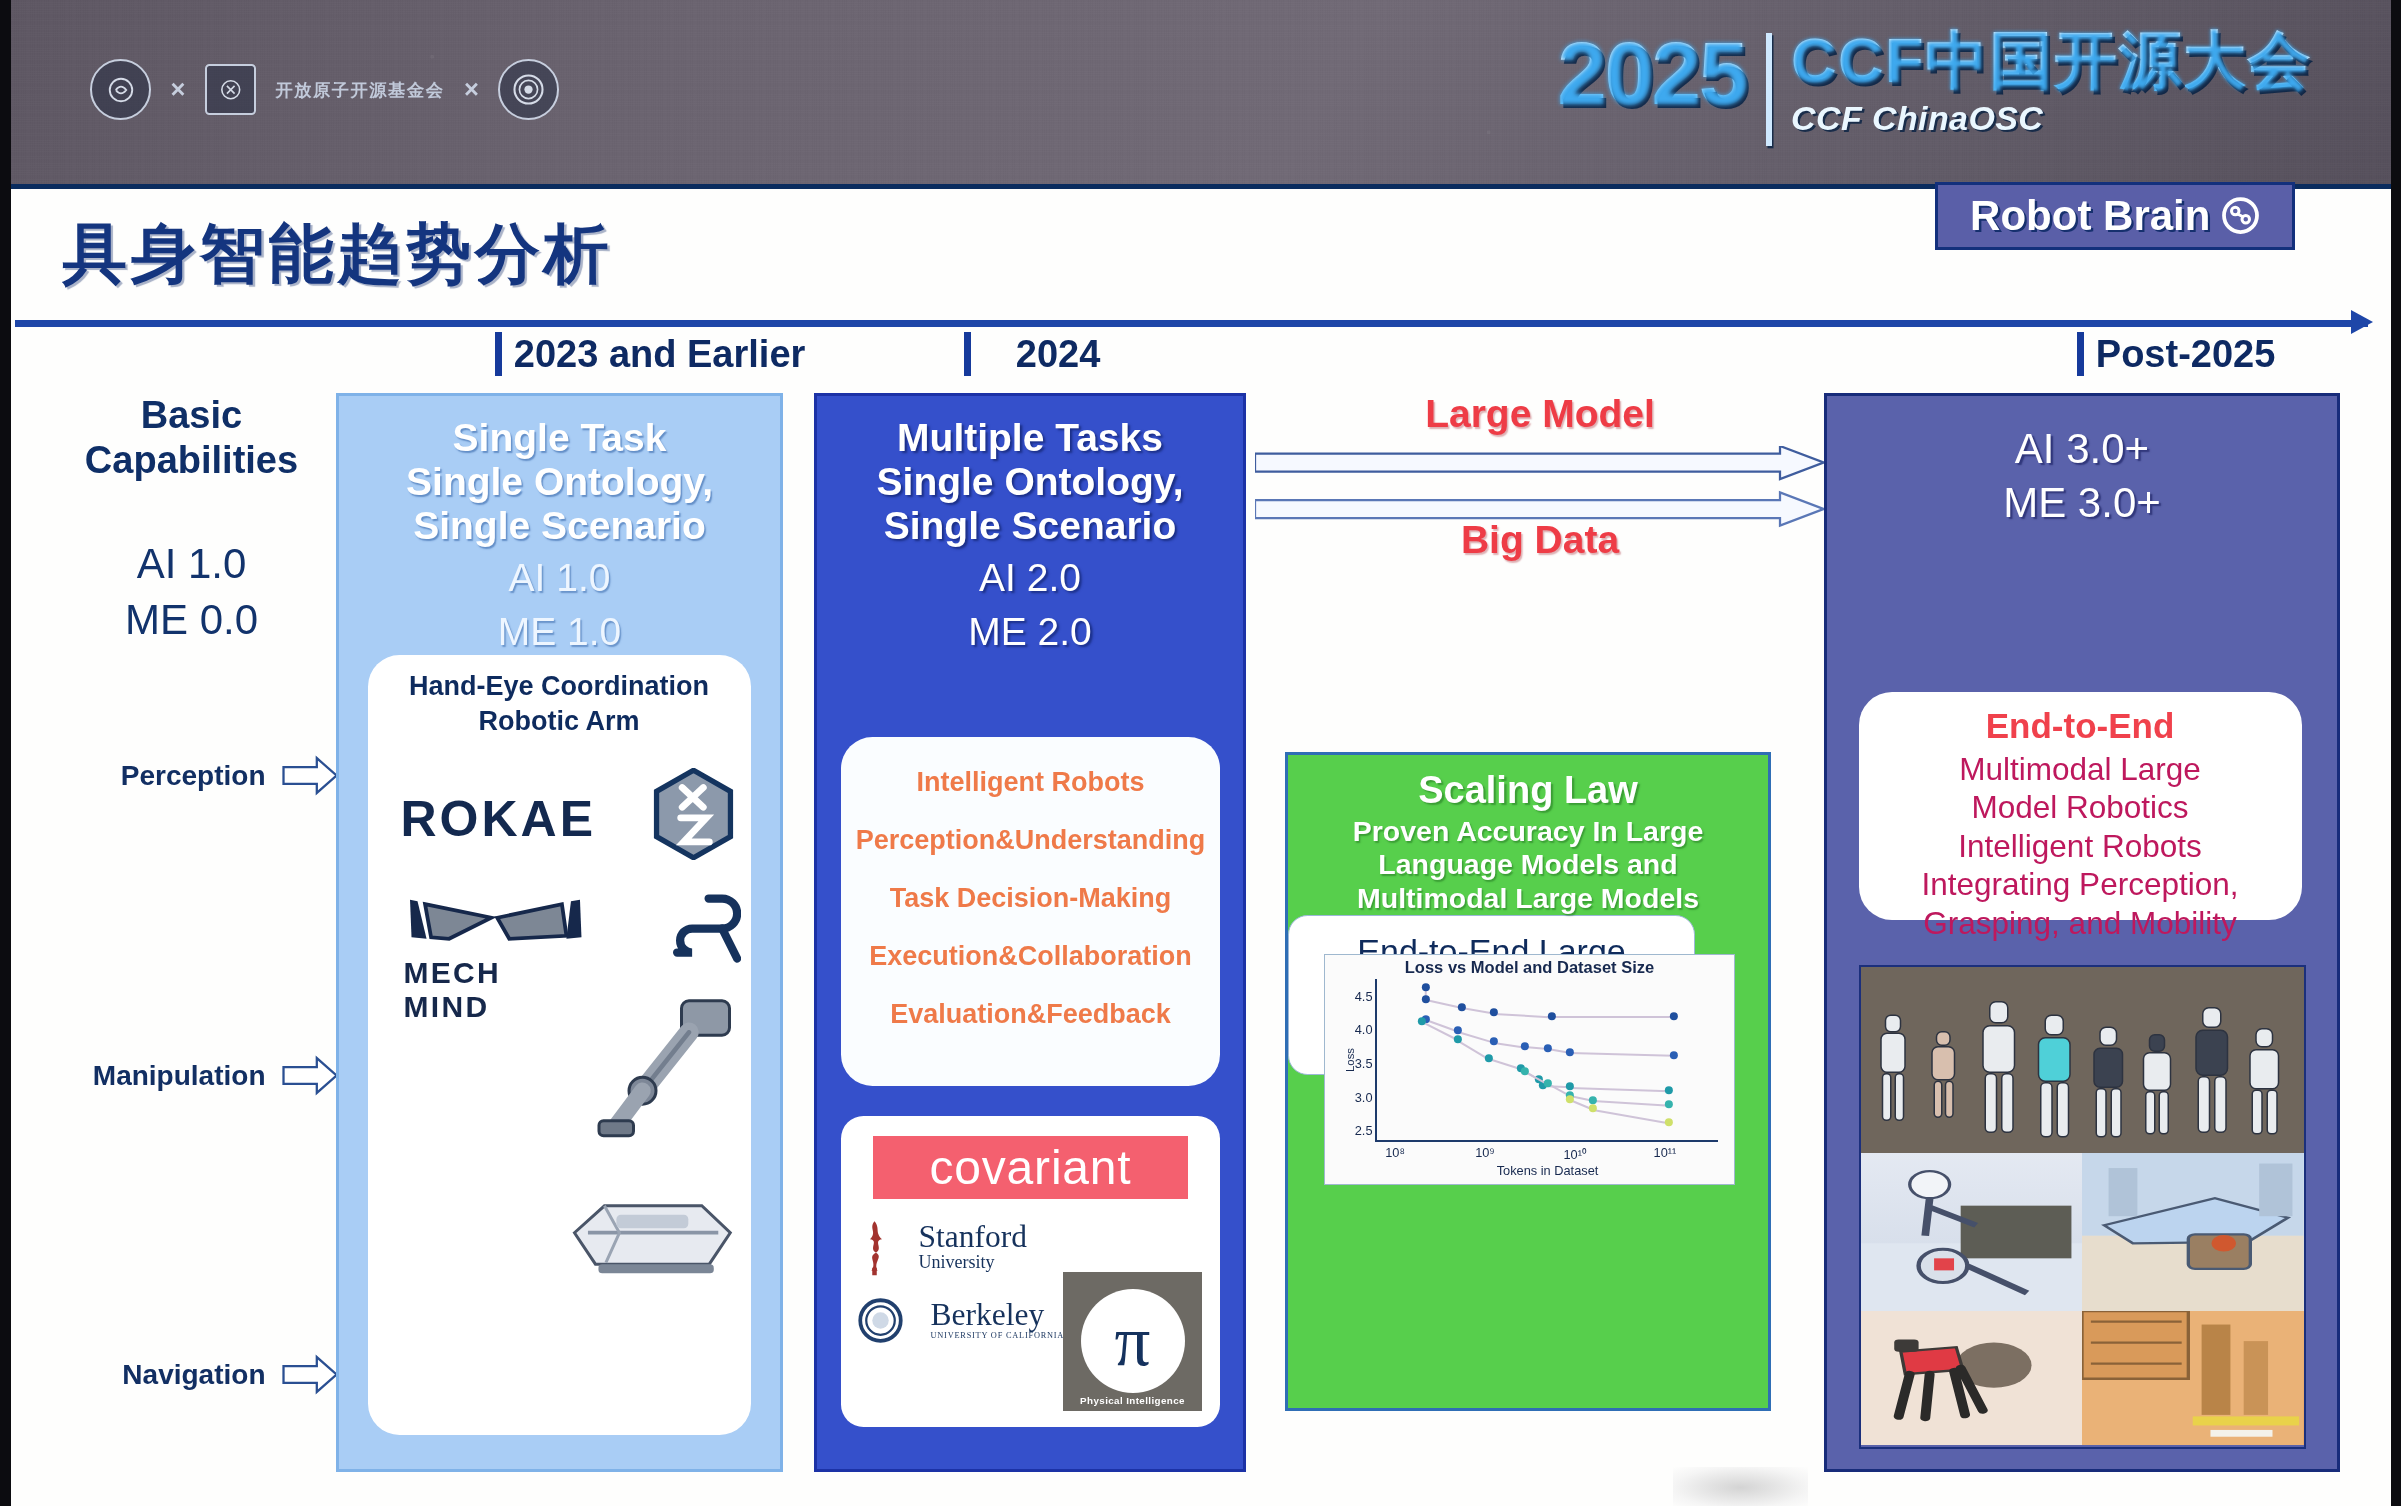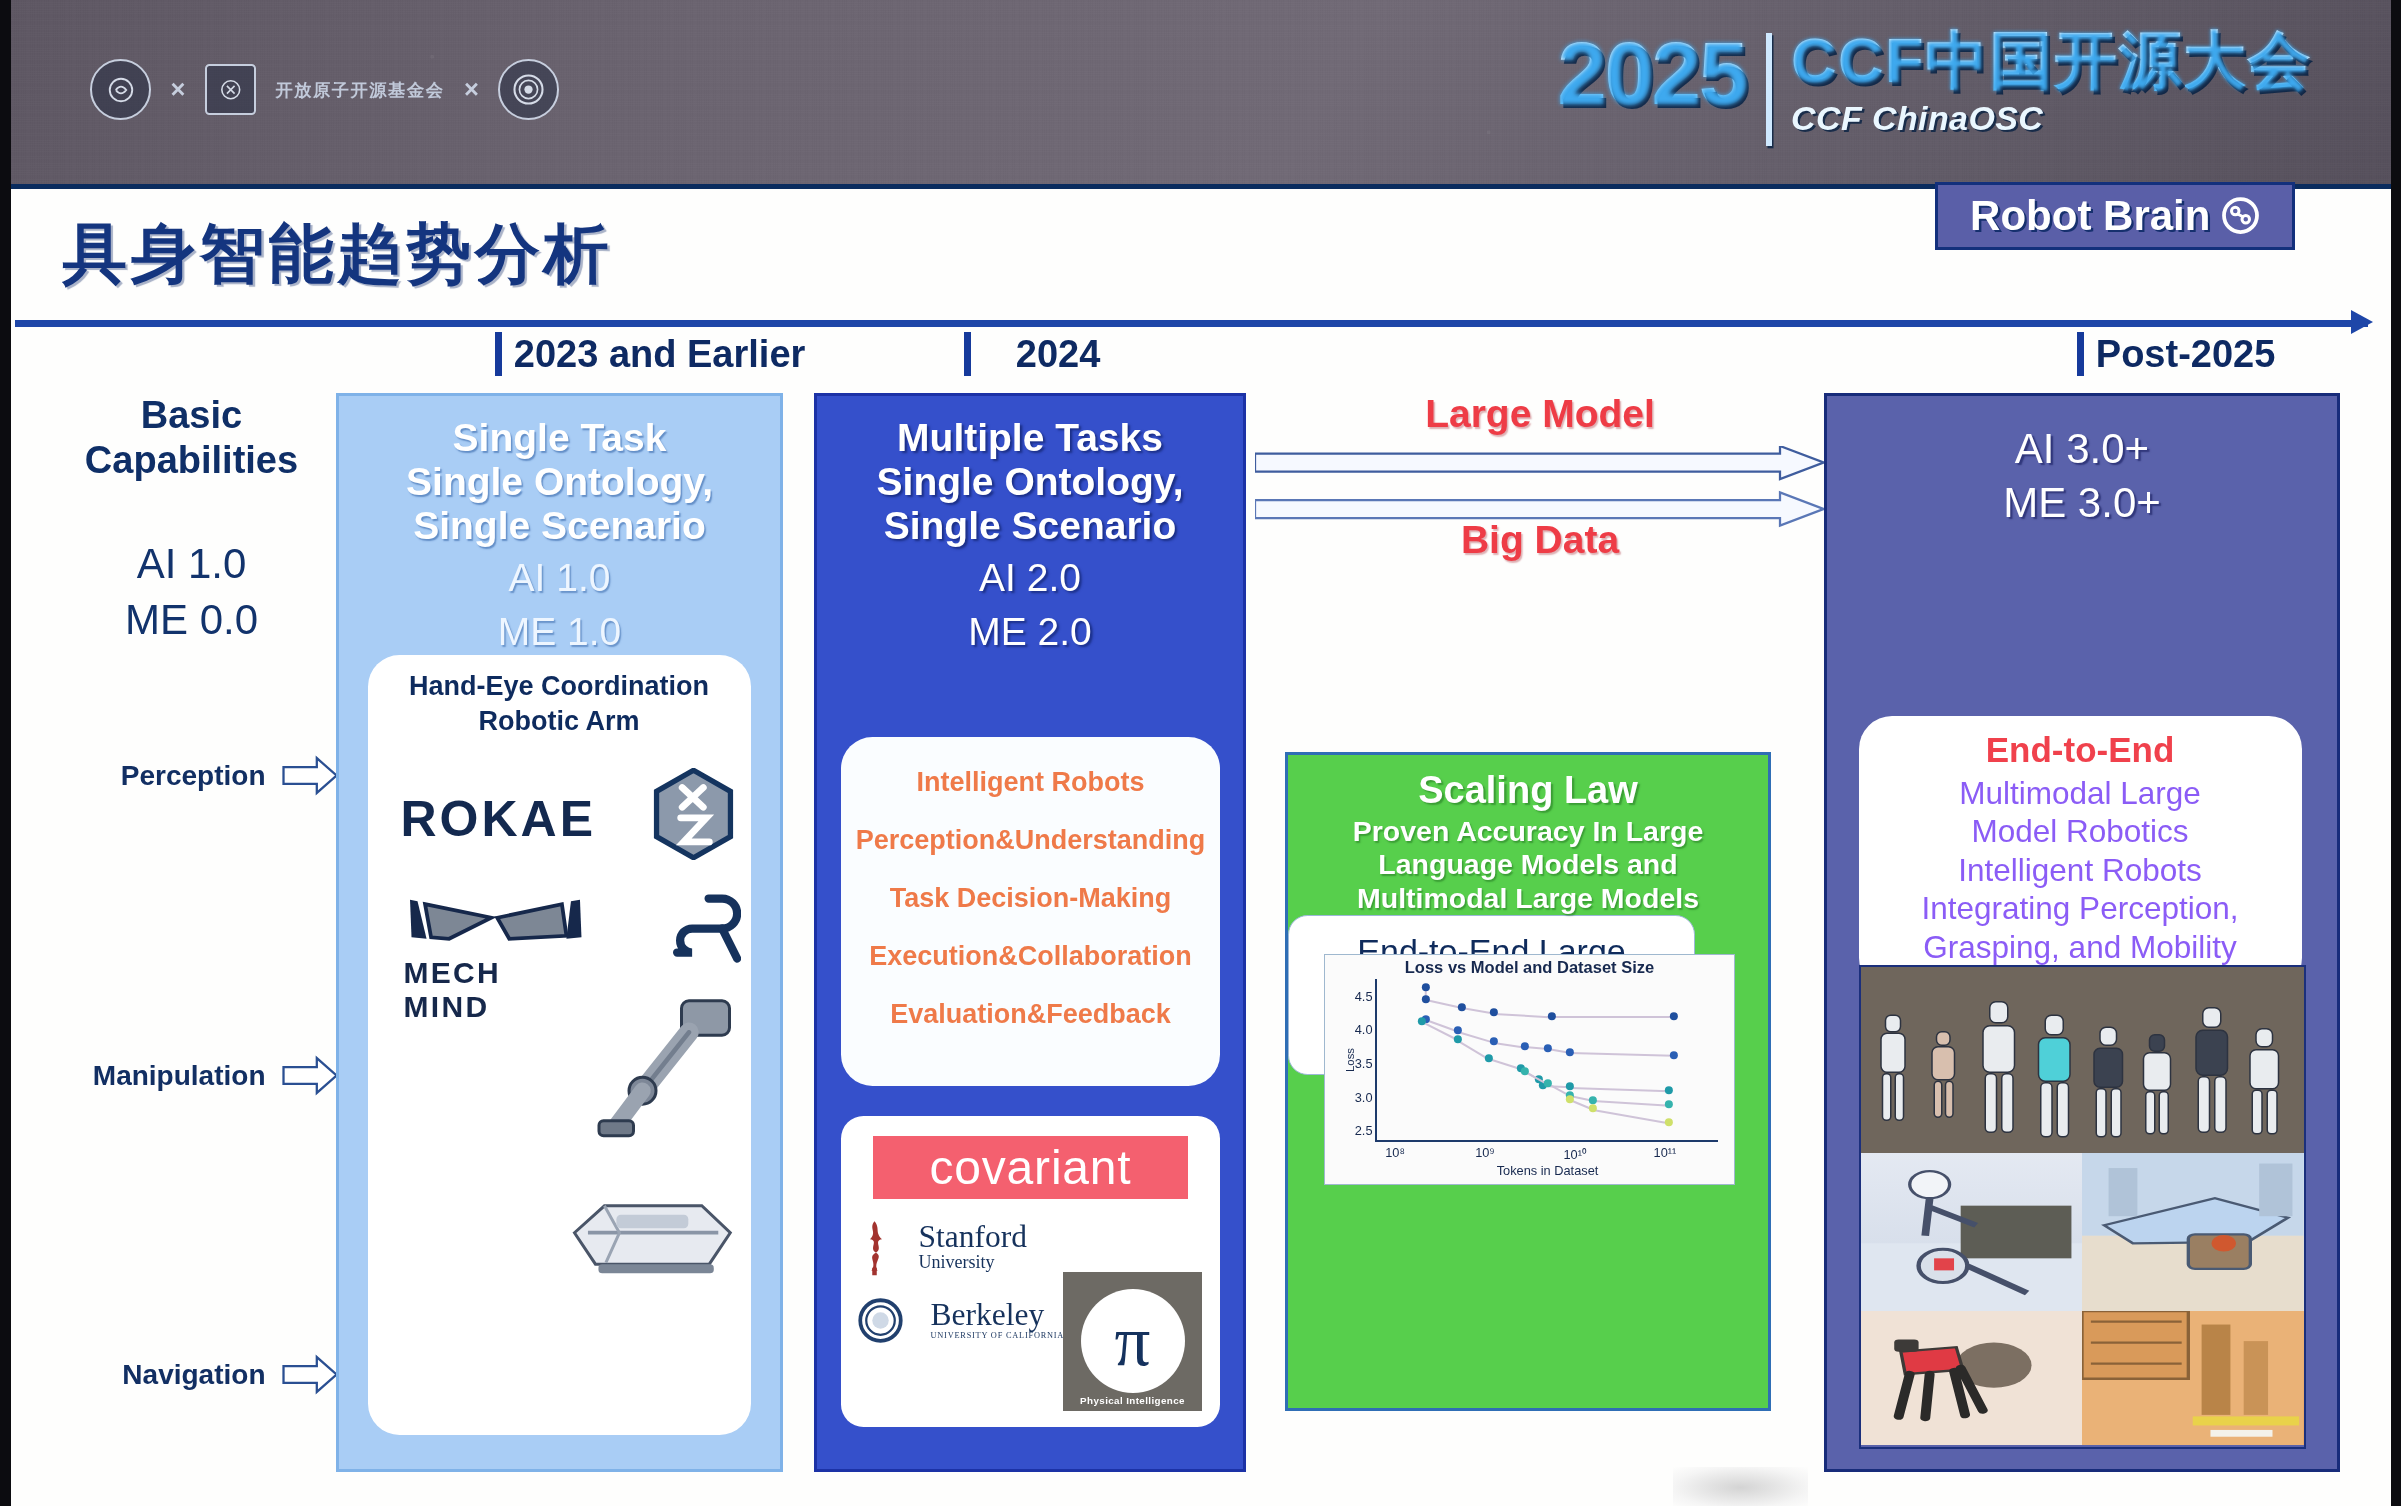--- a/index.html
+++ b/index.html
@@ -129,23 +129,23 @@
   .pt{position:absolute;width:8.3px;height:8.3px;border-radius:50%;transform:translate(-50%,50%);}
   .trend{position:absolute;height:1.5px;background:#cfc3d8;transform-origin:left center;}
   #gcard{left:39px;top:458px;width:405px;height:158px;background:#fff;border-radius:19.5px;border:1.5px solid #9cb8d8;}
   .g-card-txt{text-align:center;font-size:34px;color:#0f2b5c;line-height:1.26;padding-top:13.5px;}
 
   
   #panel3{left:1824px;top:204px;width:510px;height:1073px;background:#5a62ab;border-color:#182c7a;}
   .p3-head-red{text-align:center;font-size:35px;font-weight:bold;color:#f4525a;line-height:1.16;padding-top:16.5px;
     text-shadow:1.5px 1.5px 1.5px rgba(50,20,60,.4);}
   .p3-ver{text-align:center;font-size:42px;color:#fff;line-height:1.3;margin-top:25.5px;text-shadow:2.3px 2.3px 1.5px rgba(20,25,90,.6);}
-  #p3card{left:31.5px;top:296px;width:443px;height:275px;background:#fff;border-radius:33px;margin-top:24px;}
+  #p3card{left:31.5px;top:296px;width:443px;height:228px;background:#fff;border-radius:33px;}
   .p3c-title{text-align:center;font-size:35px;font-weight:bold;color:#f0414c;padding-top:13.5px;}
-  .p3c-body{text-align:center;font-size:31.5px;color:#8b5cf6;line-height:1.22;margin-top:4.5px;}
+  .p3c-body{text-align:center;font-size:31.5px;color:#be185d;line-height:1.22;margin-top:4.5px;}
   .p3-gallery{position:absolute;left:31.5px;top:569px;width:443px;height:480px;border:2.3px solid #1b2f7c;overflow:hidden;}
   .gal-top{position:absolute;left:0;top:0;width:100%;height:186px;background:#6f665c;display:flex;align-items:flex-end;justify-content:space-around;padding-bottom:10.5px;box-sizing:border-box;}
   .gal-mid{position:absolute;left:0;top:186px;width:100%;height:158px;display:flex;}
   .gal-bot{position:absolute;left:0;top:344px;width:100%;height:134px;display:flex;}
   .ph{flex:1;position:relative;overflow:hidden;}
 
   .bottom-smudge{position:absolute;left:1673px;top:1467px;width:135px;height:41px;
     background:radial-gradient(ellipse at center,#cfcfcf 0%,#f4f4f4 70%,transparent 100%);opacity:.9;}
   .side-dark{position:absolute;top:0;width:10.5px;height:1507px;background:#0c0c10;}
 </style>

